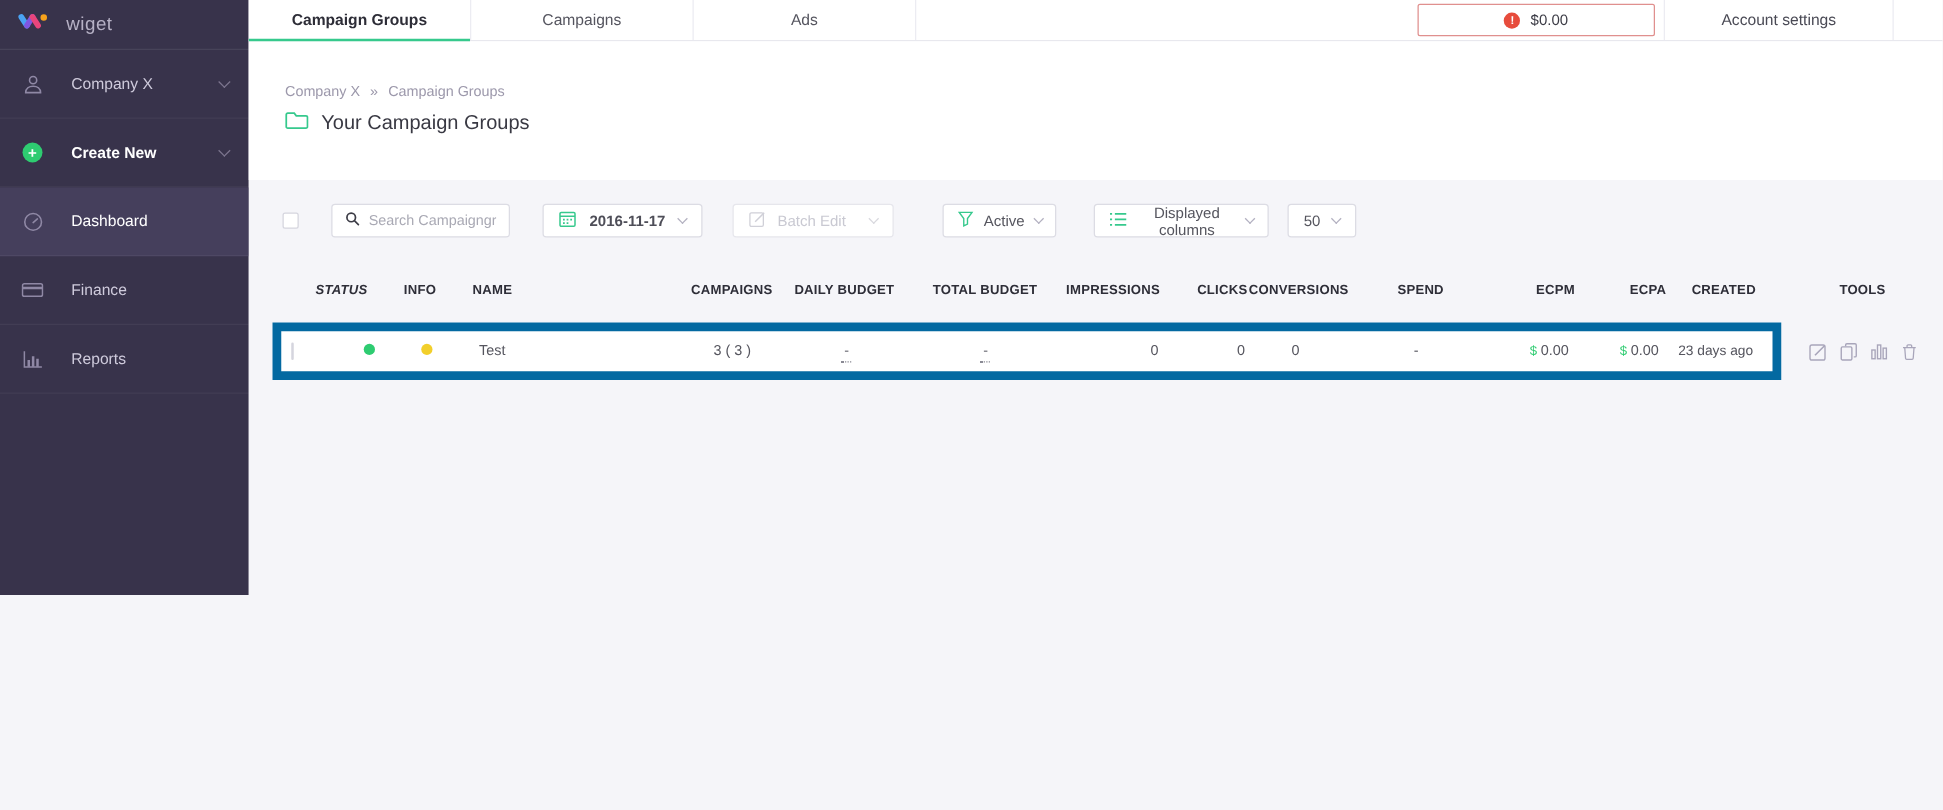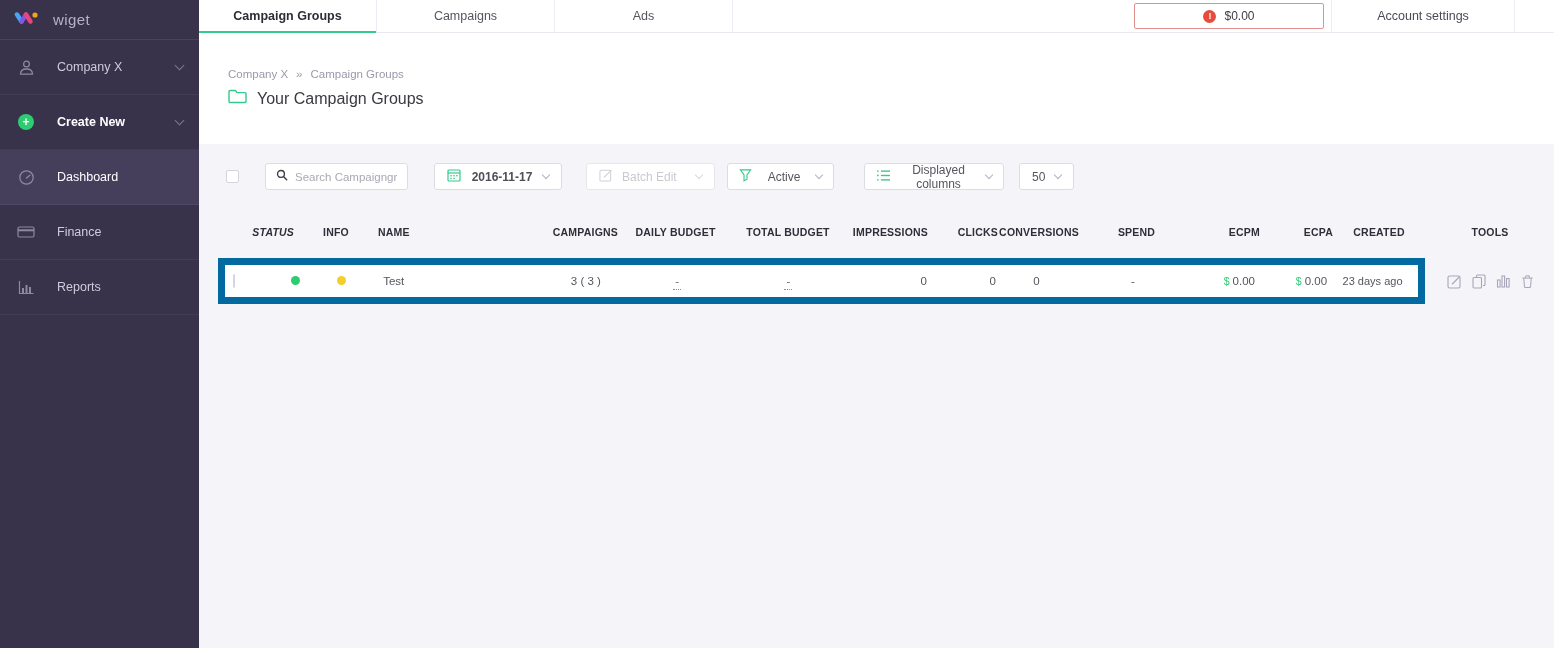--- a/index.html
+++ b/index.html
@@ -1,20 +1,20 @@
 <!DOCTYPE html>
 <html><head>
 <meta charset="utf-8">
 <style>
   * { margin:0; padding:0; box-sizing:border-box; }
   html,body { width:1554px; height:648px; overflow:hidden; font-family:"Liberation Sans", sans-serif; background:#f5f5f9; }
   .app { display:flex; width:1554px; height:648px; }
 
   
-  .sidebar { width:199px; min-width:199px; height:648px; background:#38334b; display:flex; flex-direction:column; }
+  .sidebar { width:199px; min-width:199px; height:476px; background:#38334b; display:flex; flex-direction:column; }
   .logo-row { height:40px; display:flex; align-items:center; padding-left:14px; gap:13px; border-bottom:1px solid rgba(255,255,255,.08); cursor:pointer; }
   .logo-text { color:#b6b1c5; font-size:15px; letter-spacing:.4px; }
   .side-item { height:55px; display:flex; align-items:center; padding:0 16px 0 16px; gap:15px; font-size:12.5px; color:#cfcbdc; border-bottom:1px solid rgba(255,255,255,.05); cursor:pointer; }
   .side-item.active { background:#453f5c; color:#fff; }
   .side-item.bright { color:#fff; font-weight:600; }
   .si-icon { width:20px; display:flex; justify-content:center; color:#8f88a5; }
   .si-icon svg { display:block; }
   .si-label { flex:1; padding-left:6px; }
   .plus-circle { width:16px; height:16px; border-radius:50%; background:#2ecc71; color:#fff; font-size:12px; font-weight:700; display:flex; align-items:center; justify-content:center; line-height:1; }
   .side-chev { width:7px; height:7px; border-right:1.5px solid #7d768f; border-bottom:1.5px solid #7d768f; transform:rotate(45deg); margin-top:-3px; }
@@ -43,21 +43,21 @@
   .toolbar { display:flex; align-items:center; margin:19px 0 0 27px; height:27px; }
   .cb { width:13px; height:13px; border:1px solid #d5d5de; border-radius:2px; background:#fff; cursor:pointer; }
   .box { background:#fff; border:1px solid #dcdce4; border-radius:3px; height:27px; display:flex; align-items:center; font-size:12px; color:#55555e; cursor:pointer; }
   .search-box { width:143px; margin-left:26px; padding:0 10px; gap:7px; }
   .search-box input { border:none; outline:none; width:100%; font-size:11.5px; color:#55555e; font-family:"Liberation Sans", sans-serif; background:transparent; }
   .search-box input::placeholder { color:#a9a9b4; }
   .date-box { width:128px; margin-left:26px; padding:0 12px; gap:10px; }
   .date-text { flex:1; text-align:center; font-weight:600; color:#4e4e58; }
   .batch-box { width:129px; margin-left:24px; padding:0 12px; gap:9px; border-color:#e6e6ec; cursor:default; }
   .batch-box .b-label { flex:1; color:#c9c9d2; }
-  .active-box { width:107px; margin-left:12px; padding:0 11px; gap:8px; }
+  .active-box { width:91px; margin-left:39px; padding:0 11px; gap:8px; }
   .active-box .b-label { flex:1; text-align:center; }
   .cols-box { width:140px; margin-left:30px; padding:0 11px; gap:20px; }
   .cols-box .b-label { flex:1; text-align:center; }
   .size-box { width:55px; margin-left:15px; padding:0 12px; justify-content:space-between; }
   .chev { width:6px; height:6px; border-right:1.5px solid #b2b0c0; border-bottom:1.5px solid #b2b0c0; transform:rotate(45deg); margin-top:-3px; flex:none; }
   .chev.dim { border-color:#d8d8de; }
 
   
   .table-area { margin:22px 0 0 19px; }
   .thead { display:flex; align-items:center; height:40px; font-size:10.5px; font-weight:700; color:#2e2e38; letter-spacing:.2px; }

